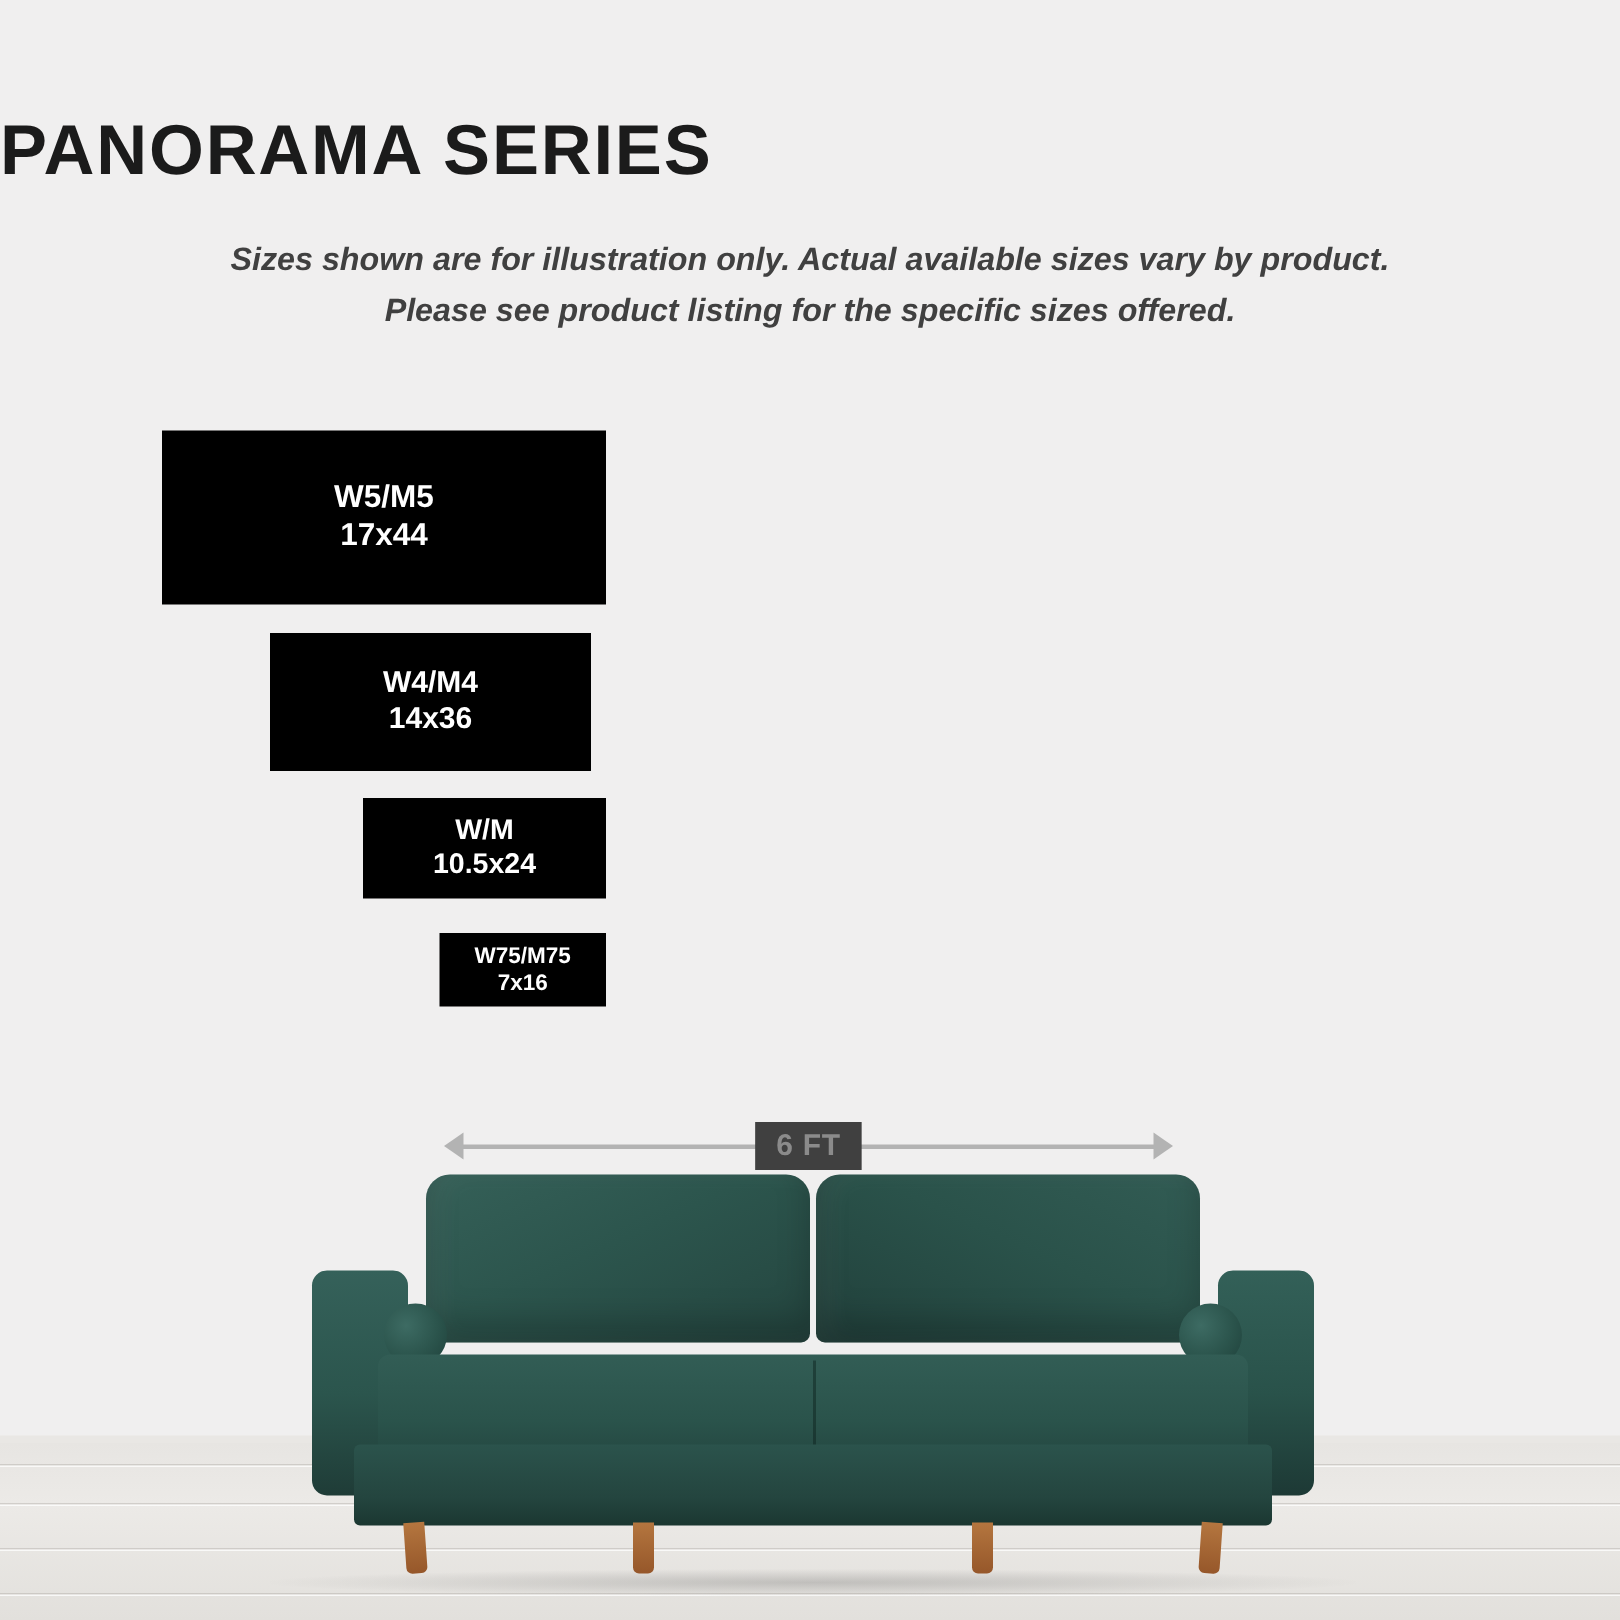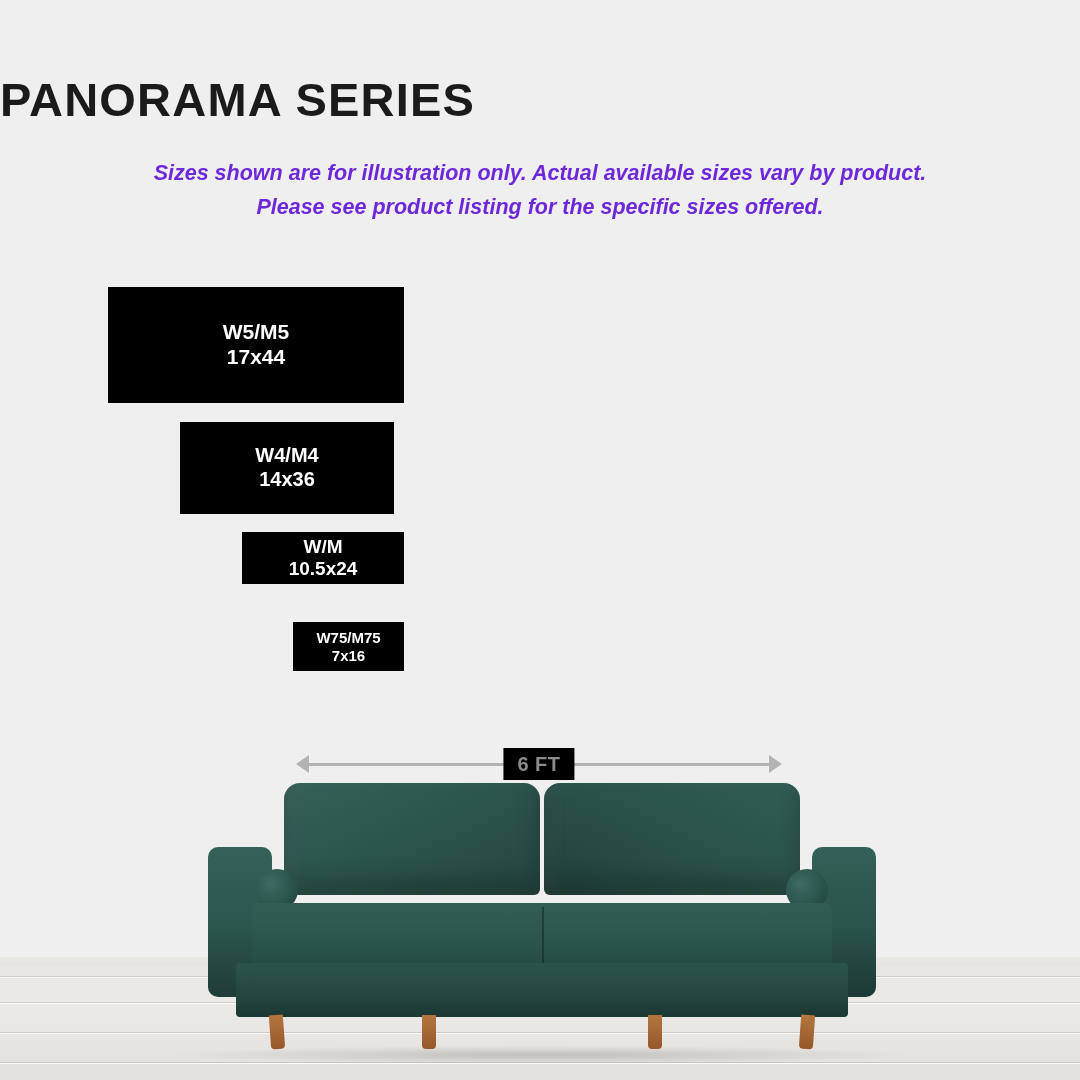--- a/index.html
+++ b/index.html
@@ -37,21 +37,21 @@
   }
   .subtitle {
     position: absolute;
     left: 0;
     top: 156px;
     width: 1080px;
     text-align: center;
     font-size: 21.5px;
     font-style: italic;
     font-weight: bold;
-    color: #6d28d9;
+    color: #404040;
     line-height: 34px;
     font-family: "Liberation Sans", sans-serif;
   }
   .subtitle .l2 { display: block; }
 
   
   .frame {
     position: absolute;
     background: #000000;
     color: #ffffff;
@@ -62,21 +62,21 @@
     text-align: center;
     font-weight: bold;
     line-height: 1.18;
     box-sizing: border-box;
   }
   .frame .code { display: block; }
   .frame .dims { display: block; }
 
   .f-w5     { left: 108px; top: 287px;  width: 296px; height: 116px; font-size: 21px; }
   .f-w4     { left: 180px; top: 422px;  width: 214px; height: 92px;  font-size: 20px; }
-  .f-wm     { left: 242px; top: 532px;  width: 162px; height: 52px;  font-size: 19px; }
+  .f-wm     { left: 242px; top: 532px;  width: 162px; height: 67px;  font-size: 19px; }
   .f-w75    { left: 293px; top: 622px;  width: 111px; height: 49px;  font-size: 15px; }
   .f-wlg3   { left: 421px; top: 362px;  width: 550px; height: 241px; font-size: 21px; }
 
   
   .measure {
     position: absolute;
     left: 296px;
     top: 748px;
     width: 486px;
     height: 32px;
@@ -104,21 +104,21 @@
   }
   .measure .arrow-r {
     right: 0;
     border-left: 13px solid #b3b3b3;
   }
   .measure .label {
     position: absolute;
     left: 50%;
     top: 0;
     transform: translateX(-50%);
-    background: #000000;
+    background: #404040;
     padding: 2px 14px;
     font-size: 20px;
     font-weight: bold;
     color: #8b8b8b;
     letter-spacing: 0.5px;
     line-height: 28px;
   }
 
   
   .floor {

